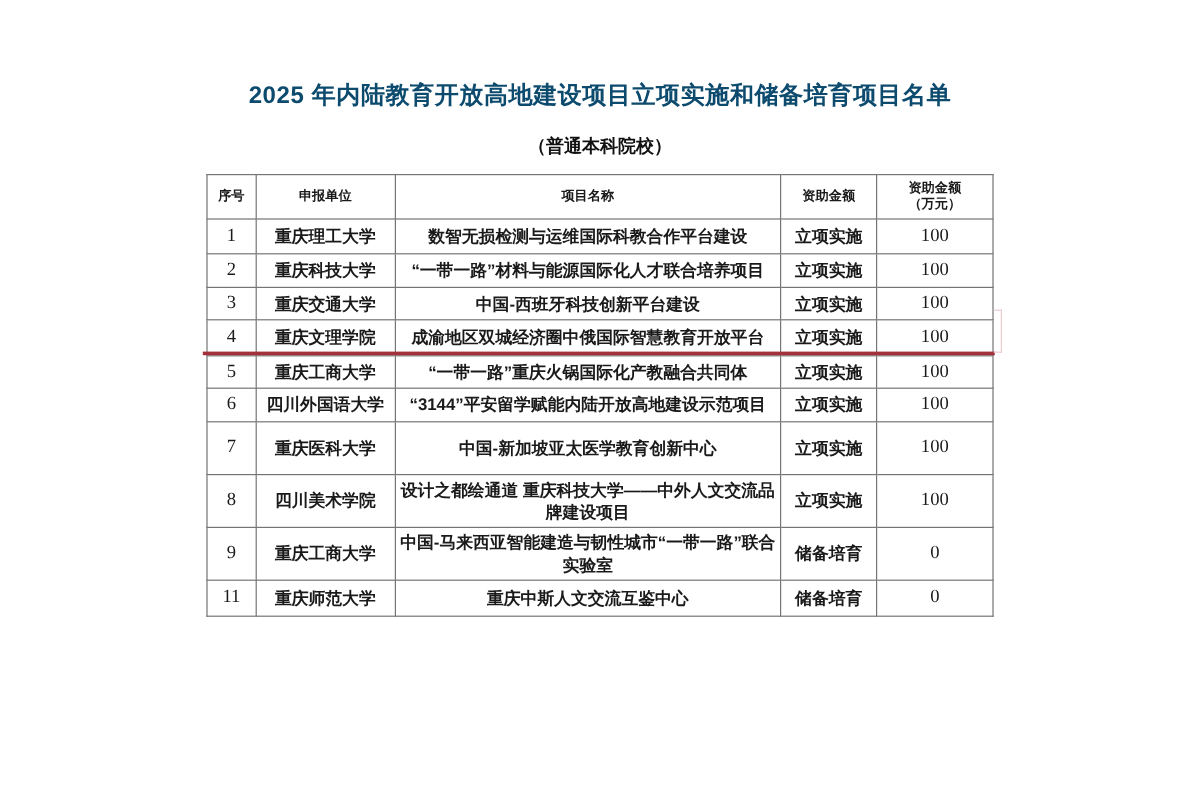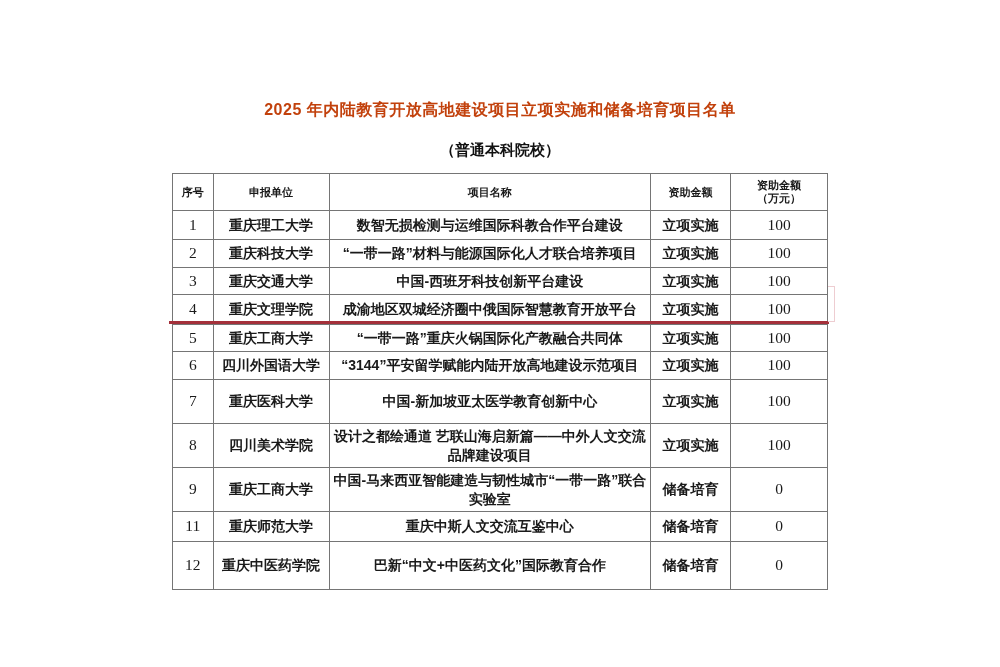--- a/index.html
+++ b/index.html
@@ -9,26 +9,26 @@
     font-family: "Liberation Sans", sans-serif;
     color: #1a1a1a;
     overflow: hidden;
   }
   .sheet {
     position: relative;
     width: 1000px; height: 667px;
     background: #ffffff;
   }
   .doc-title {
-    padding-top: 100px;
+    padding-top: 66px;
     text-align: center;
-    font-size: 16px;
+    font-size: 20px;
     font-weight: bold;
     letter-spacing: 0.5px;
-    color: #c2410c;
+    color: #0c4a6e;
   }
   .doc-subtitle {
     margin-top: 20px;
     text-align: center;
     font-size: 15px;
     font-weight: bold;
     color: #111111;
   }
   .table-wrap {
     position: relative;
@@ -173,45 +173,38 @@
         <tr>
           <td class="num">7</td>
           <td>重庆医科大学</td>
           <td>中国-新加坡亚太医学教育创新中心</td>
           <td>立项实施</td>
           <td class="num">100</td>
         </tr>
         <tr>
           <td class="num">8</td>
           <td>四川美术学院</td>
-          <td>设计之都绘通道 艺联山海启新篇——中外人文交流品牌建设项目</td>
+          <td>设计之都绘通道 重庆科技大学——中外人文交流品牌建设项目</td>
           <td>立项实施</td>
           <td class="num">100</td>
         </tr>
         <tr>
           <td class="num">9</td>
           <td>重庆工商大学</td>
           <td>中国-马来西亚智能建造与韧性城市“一带一路”联合实验室</td>
           <td>储备培育</td>
           <td class="num">0</td>
         </tr>
         <tr>
           <td class="num">11</td>
           <td>重庆师范大学</td>
           <td>重庆中斯人文交流互鉴中心</td>
           <td>储备培育</td>
           <td class="num">0</td>
         </tr>
-        <tr>
-          <td class="num">12</td>
-          <td>重庆中医药学院</td>
-          <td>巴新“中文+中医药文化”国际教育合作</td>
-          <td>储备培育</td>
-          <td class="num">0</td>
-        </tr>
       </tbody>
     </table>
 
     <div class="red-underline"></div>
     <div class="pink-bracket"></div>
   </div>
 
 </div>
 
 </body></html>

